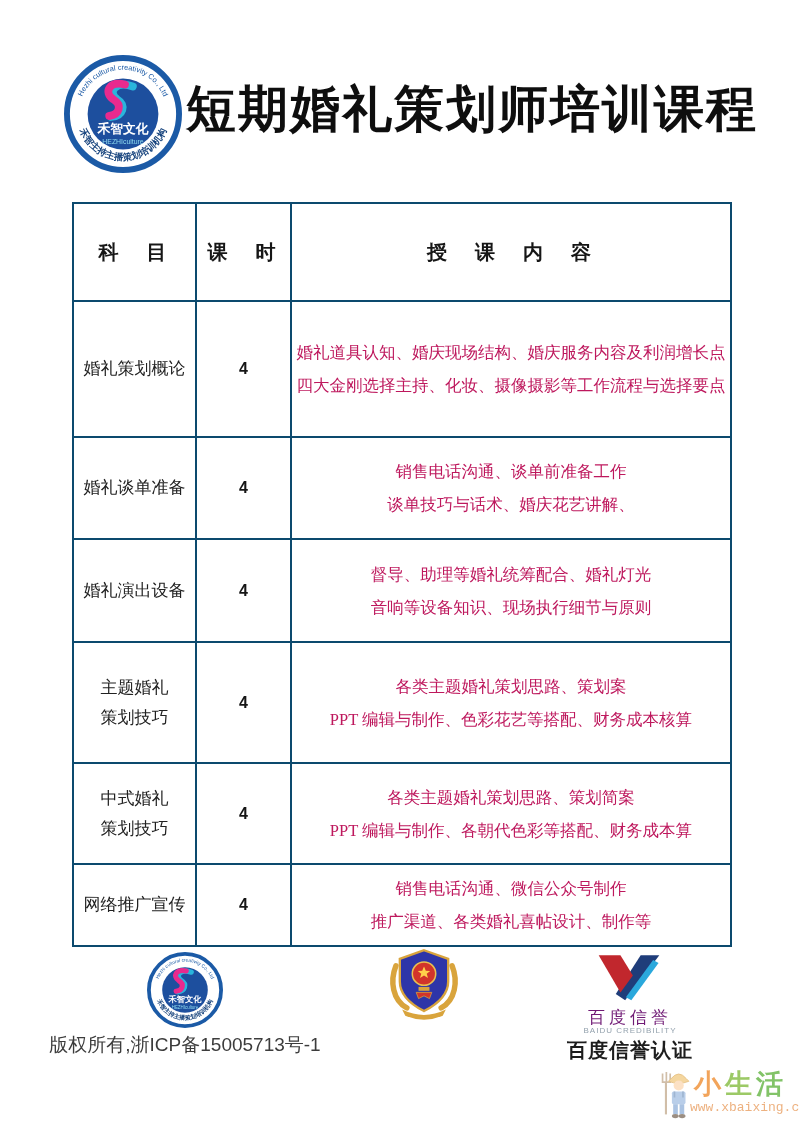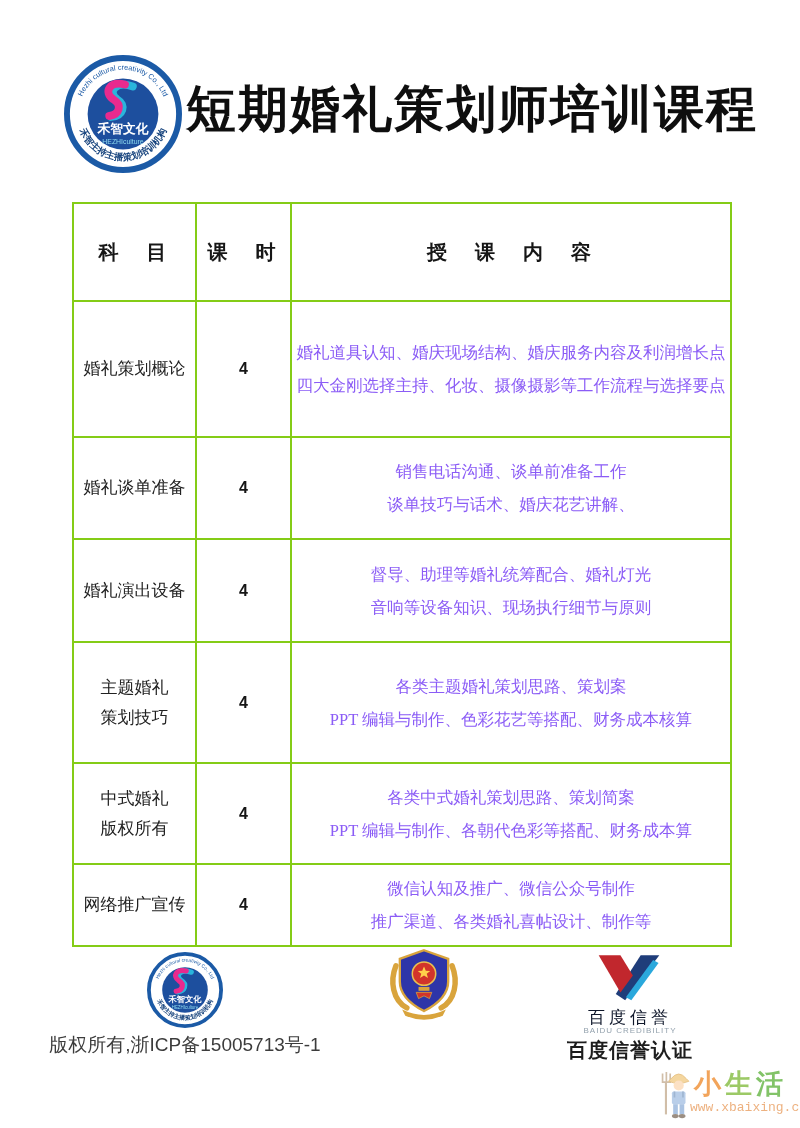--- a/index.html
+++ b/index.html
@@ -11,40 +11,40 @@
   .page-title{position:absolute;left:186px;top:76px;width:546px;
               font-size:50px;font-weight:700;color:#0e0e0e;letter-spacing:2px;
               white-space:nowrap;}
 
   
   table.course-table{position:absolute;left:72px;top:202px;width:658px;
                      border-collapse:collapse;table-layout:fixed;}
   .course-table col.c1{width:123px;}
   .course-table col.c2{width:95px;}
   .course-table col.c3{width:440px;}
-  .course-table th,.course-table td{border:2px solid #84cc16;padding:4px;vertical-align:middle;}
+  .course-table th,.course-table td{border:2px solid #0c4a6e;padding:4px;vertical-align:middle;}
   .course-table th{font-size:20px;font-weight:700;color:#161616;letter-spacing:4px;text-align:center;}
   .subject-cell{font-size:17px;color:#212121;text-align:center;white-space:pre-line;line-height:30px;}
   .hours-cell{font-family:"Liberation Sans","DejaVu Sans",sans-serif;font-size:16px;font-weight:600;
               color:#151515;text-align:center;}
-  .content-cell{font-size:16.5px;color:#8b5cf6;text-align:center;line-height:33px;}
+  .content-cell{font-size:16.5px;color:#be185d;text-align:center;line-height:33px;}
 
   
   .footer-left-logo{position:absolute;left:147px;top:952px;width:76px;height:76px;}
   .copyright-text{position:absolute;left:30px;top:1032px;width:310px;text-align:center;
                   font-family:"Liberation Sans","DejaVu Sans",sans-serif;
                   font-size:19px;color:#3c3c3c;}
   .police-badge{position:absolute;left:385px;top:944px;width:78px;height:78px;}
   .security-text{position:absolute;left:300px;top:1030px;width:250px;text-align:center;
                  font-family:"Liberation Sans","DejaVu Sans",sans-serif;
                  font-size:17px;font-weight:700;color:#101010;}
   .baidu-logo{position:absolute;left:594px;top:950px;width:70px;height:54px;}
   .baidu-cn{position:absolute;left:560px;top:1006px;width:140px;text-align:center;
             font-family:"Liberation Sans","DejaVu Sans",sans-serif;
-            font-size:17px;color:#0f172a;letter-spacing:4px;}
+            font-size:17px;color:#701a75;letter-spacing:4px;}
   .baidu-en{position:absolute;left:560px;top:1026px;width:140px;text-align:center;
             font-family:"Liberation Sans","DejaVu Sans",sans-serif;
             font-size:8px;color:#93a1ad;letter-spacing:1px;}
   .baidu-caption{position:absolute;left:555px;top:1037px;width:150px;text-align:center;
                  font-family:Liberation Mono, monospace;
                  font-size:20px;font-weight:600;color:#1d1d1d;letter-spacing:1px;}
 
   
   .watermark{position:absolute;left:660px;top:1066px;width:135px;height:56px;opacity:0.85;}
   .farmer{position:absolute;left:0;top:2px;width:34px;height:52px;}
@@ -155,32 +155,32 @@
       <td class="subject-cell">主题婚礼
 策划技巧</td>
       <td class="hours-cell">4</td>
       <td class="content-cell">
         <div>各类主题婚礼策划思路、策划案</div>
         <div>PPT 编辑与制作、色彩花艺等搭配、财务成本核算</div>
       </td>
     </tr>
     <tr style="height:101px">
       <td class="subject-cell">中式婚礼
-版权所有</td>
-      <td class="hours-cell">4</td>
-      <td class="content-cell">
-        <div>各类中式婚礼策划思路、策划简案</div>
+策划技巧</td>
+      <td class="hours-cell">4</td>
+      <td class="content-cell">
+        <div>各类主题婚礼策划思路、策划简案</div>
         <div>PPT 编辑与制作、各朝代色彩等搭配、财务成本算</div>
       </td>
     </tr>
     <tr style="height:82px">
       <td class="subject-cell">网络推广宣传</td>
       <td class="hours-cell">4</td>
       <td class="content-cell">
-        <div>微信认知及推广、微信公众号制作</div>
+        <div>销售电话沟通、微信公众号制作</div>
         <div>推广渠道、各类婚礼喜帖设计、制作等</div>
       </td>
     </tr>
   </tbody>
     </table>
 
   <svg class="footer-left-logo">
     <use href="#hezhi-logo"></use>
   </svg>
   <div class="copyright-text">版权所有,浙ICP备15005713号-1</div>

